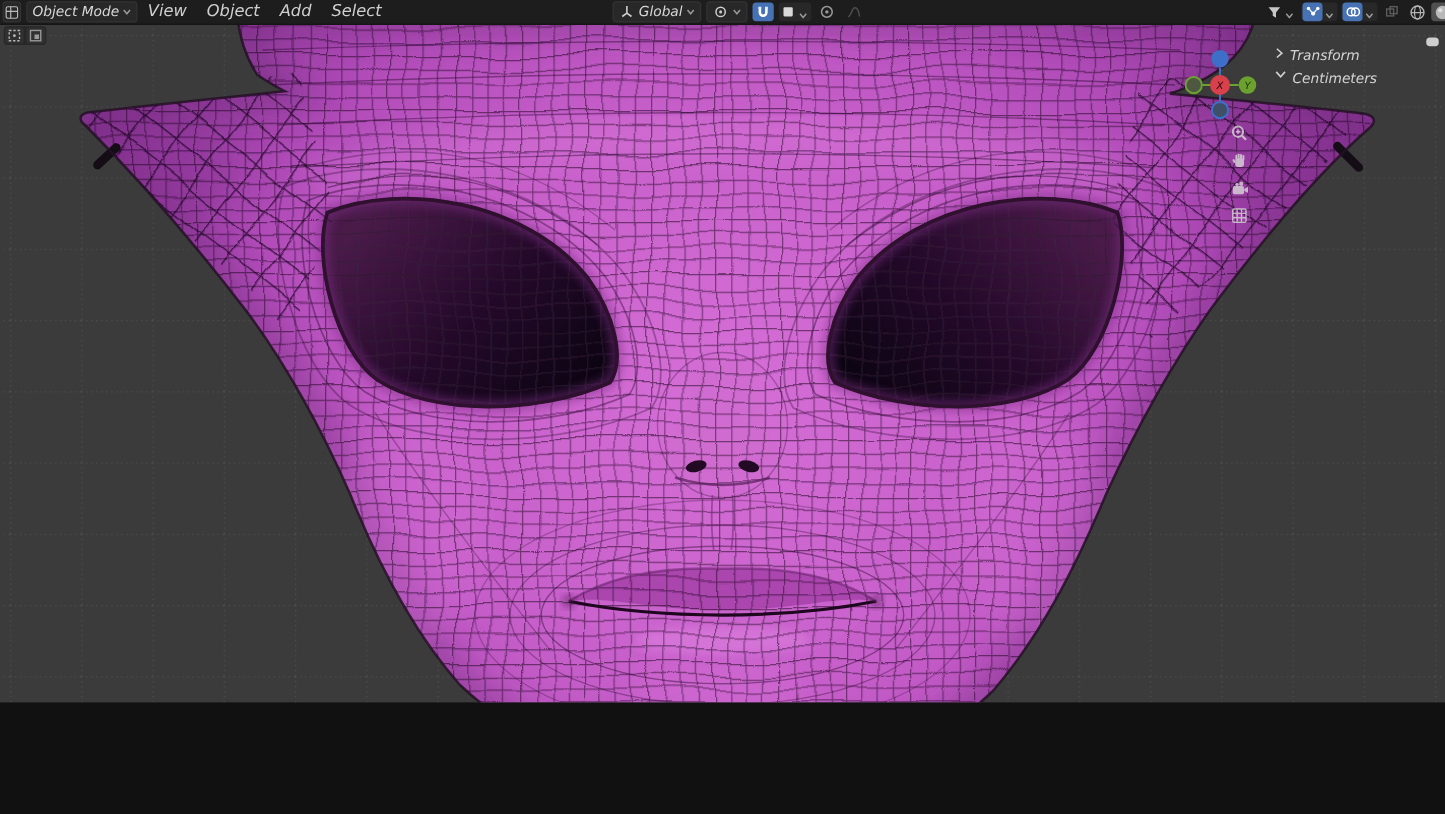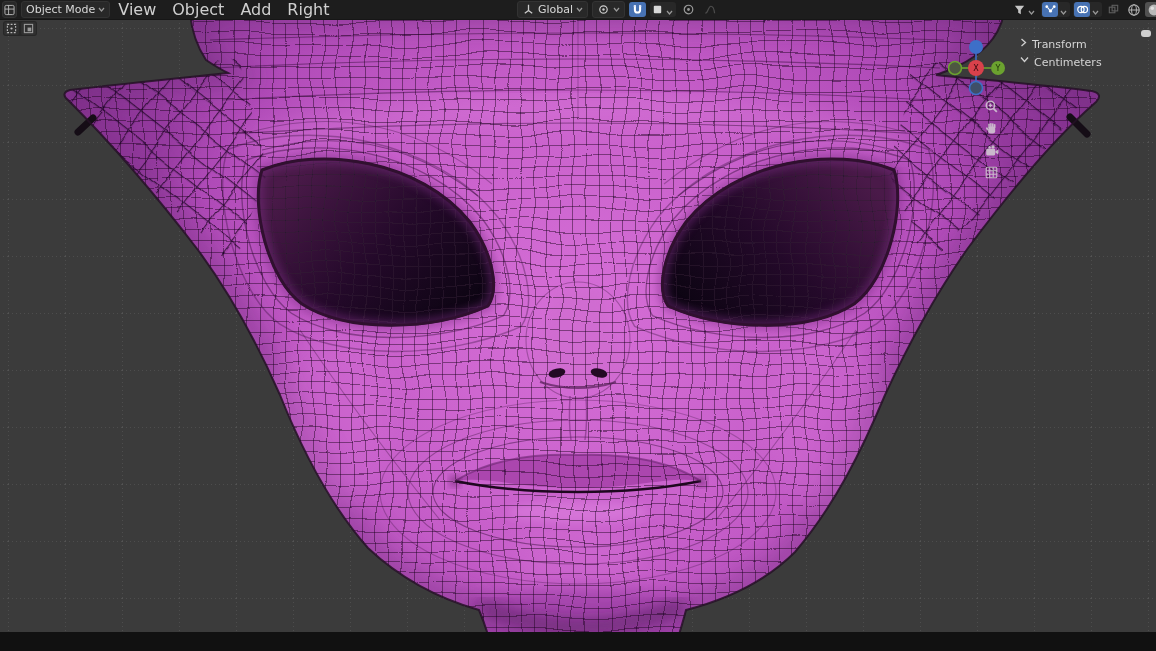--- a/index.html
+++ b/index.html
@@ -1,29 +1,29 @@
 <!DOCTYPE html>
 <html><head>
 <meta charset="utf-8">
 <style>
   html,body{margin:0;padding:0;background:#111;}
-  .app{position:relative;width:1156px;height:632px;overflow:hidden;background:#3b3b3b;
-       font-family:"DejaVu Sans",sans-serif;-webkit-font-smoothing:antialiased;}
+  .app{position:relative;width:1156px;height:562px;overflow:hidden;background:#3b3b3b;
+       font-family:"DejaVu Sans",sans-serif;font-style:italic;-webkit-font-smoothing:antialiased;}
   
   .scene{position:absolute;left:0;top:0;z-index:0;}
   
   .topbar{position:absolute;left:0;top:0;width:1156px;height:19px;background:#1d1d1d;
           border-bottom:1px solid #161616;z-index:30;display:flex;align-items:center;}
   .h-left{display:flex;align-items:center;height:100%;}
-  .h-center{position:absolute;left:490px;top:0;height:19px;display:flex;align-items:center;gap:4px;margin-left:27px;}
+  .h-center{position:absolute;left:490px;top:0;height:19px;display:flex;align-items:center;gap:4px;}
   .h-right{position:absolute;right:0;top:0;height:19px;display:flex;align-items:center;gap:3px;padding-right:0;}
   .pill{display:flex;align-items:center;gap:3px;background:#282828;border:1px solid #333;
         border-radius:3px;height:15px;padding:0 4px;color:#d8d8d8;font-size:11px;cursor:default;}
   .editor-btn{width:11px;overflow:hidden;margin-left:2px;margin-right:4px;padding:0 1px;}
-  .menu{color:#cfcfcf;font-size:16px;padding:0 8px;line-height:19px;}
+  .menu{color:#cfcfcf;font-size:13px;padding:0 8px;line-height:19px;}
   .chev{display:inline-block;}
   .icbtn{display:flex;align-items:center;justify-content:center;width:17px;height:15px;border-radius:3px;}
   .icbtn.blue{background:#4772b3;}
   .icbtn.dim{opacity:.45;}
   .icbtn.activegray{background:#515151;}
   .tog{display:flex;align-items:center;background:#282828;border-radius:3px;height:15px;padding:0 1px;}
   .tog .chpad{padding:0 2px;}
   
   .corner-tools{position:absolute;left:3px;top:21px;z-index:20;display:flex;gap:2px;background:#272727;
                 border-radius:3px;padding:1px;}
@@ -214,21 +214,21 @@
     </div>
     <div class="pill">
       <span>Object Mode</span>
       <svg class="chev" width="7" height="5" viewBox="0 0 7 5">
             <path d="M1 1l2.5 3L6 1" stroke="#999" fill="none" stroke-width="1.2"></path>
           </svg>
     </div>
     <div class="menu"><span>View</span></div>
     <div class="menu"><span>Object</span></div>
     <div class="menu"><span>Add</span></div>
-    <div class="menu"><span>Right</span></div>
+    <div class="menu"><span>Select</span></div>
   </div>
 
   <div class="h-center">
     <div class="pill">
       <svg width="13" height="13" viewBox="0 0 14 14">
         <path d="M7 2v6M7 8l-4 3M7 8l4 3" stroke="#ccc" fill="none" stroke-width="1.4"></path>
       </svg>
       <span>Global</span>
       <svg class="chev" width="7" height="5" viewBox="0 0 7 5">
             <path d="M1 1l2.5 3L6 1" stroke="#999" fill="none" stroke-width="1.2"></path>

